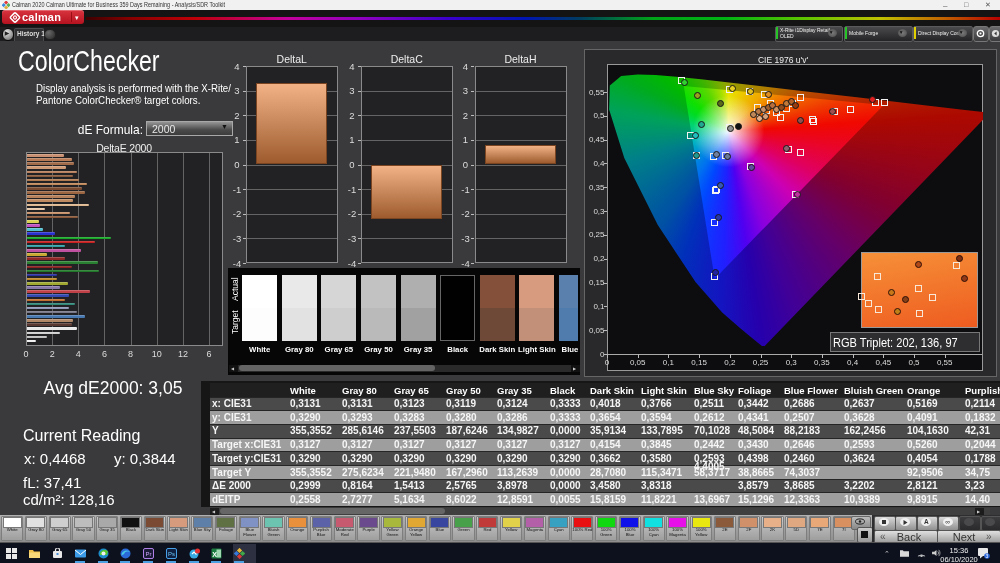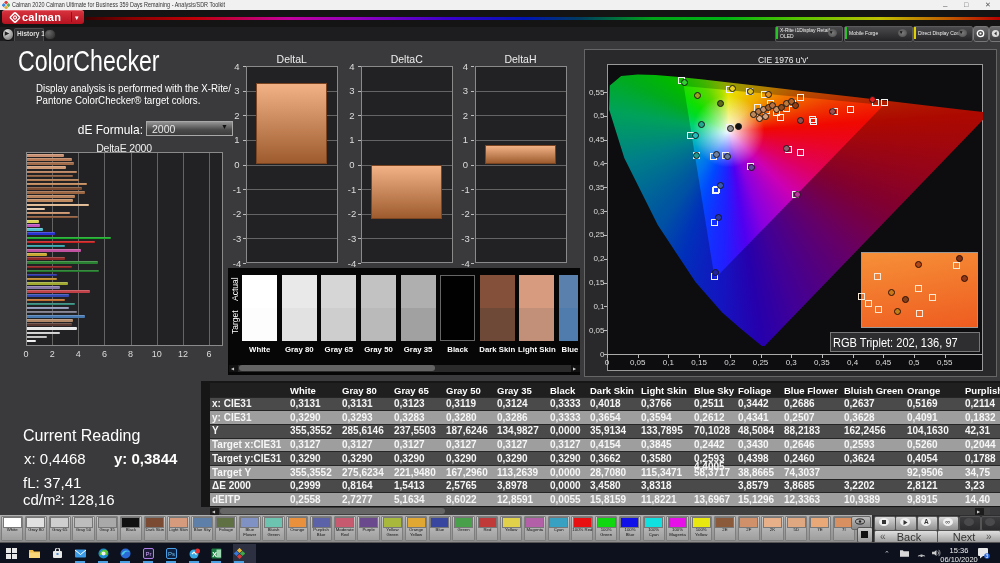--- a/index.html
+++ b/index.html
@@ -127,23 +127,24 @@
 <div class="abs" style="left:27px;top:335.74px;width:19.6px;height:2.5px;background:linear-gradient(#ffffff55,#00000000 40%),#c0c0c0;border-radius:0 1px 1px 0;"></div>
 <div class="abs" style="left:27px;top:339.87px;width:9.2px;height:2.5px;background:linear-gradient(#ffffff55,#00000000 40%),#f0f0f0;border-radius:0 1px 1px 0;"></div>
 <div class="t" style="left:26.0px;top:349px;font-size:9px;color:#ddd;font-weight:normal;transform:translateX(-50%);">0</div>
 <div class="t" style="left:52.16px;top:349px;font-size:9px;color:#ddd;font-weight:normal;transform:translateX(-50%);">2</div>
 <div class="t" style="left:78.32px;top:349px;font-size:9px;color:#ddd;font-weight:normal;transform:translateX(-50%);">4</div>
 <div class="t" style="left:104.48px;top:349px;font-size:9px;color:#ddd;font-weight:normal;transform:translateX(-50%);">6</div>
 <div class="t" style="left:130.64px;top:349px;font-size:9px;color:#ddd;font-weight:normal;transform:translateX(-50%);">8</div>
 <div class="t" style="left:156.8px;top:349px;font-size:9px;color:#ddd;font-weight:normal;transform:translateX(-50%);">10</div>
 <div class="t" style="left:182.96px;top:349px;font-size:9px;color:#ddd;font-weight:normal;transform:translateX(-50%);">12</div>
 <div class="t" style="left:209.12px;top:349px;font-size:9px;color:#ddd;font-weight:normal;transform:translateX(-50%);">6</div>
+<div class="t" style="left:113px;top:378px;font-size:17.5px;color:#fff;font-weight:normal;transform:translateX(-50%);">Avg dE2000: 3,05</div>
 <div class="t" style="left:23px;top:427px;font-size:16px;color:#fff;font-weight:normal;">Current Reading</div>
 <div class="t" style="left:24px;top:450px;font-size:15px;color:#fff;font-weight:normal;">x: 0,4468</div>
-<div class="t" style="left:114px;top:450px;font-size:15px;color:#fff;font-weight:bold;">y: 0,3844</div>
+<div class="t" style="left:114px;top:450px;font-size:15px;color:#fff;font-weight:normal;">y: 0,3844</div>
 <div class="t" style="left:23px;top:474px;font-size:15px;color:#fff;font-weight:normal;">fL: 37,41</div>
 <div class="t" style="left:23px;top:491px;font-size:15px;color:#fff;font-weight:normal;">cd/m²: 128,16</div>
 <div class="t" style="left:291.75px;top:53px;font-size:10.5px;color:#eee;font-weight:normal;transform:translateX(-50%);">DeltaL</div>
 <div class="abs" style="left:246px;top:66px;width:91.5px;height:197px;background:#222224;border:1px solid #8a8a8a;box-sizing:border-box;"></div>
 <div class="t" style="left:237px;top:60.5px;font-size:9.5px;color:#ddd;font-weight:normal;transform:translateX(-50%);">4</div>
 <div class="abs" style="left:242.5px;top:66.0px;width:3px;height:1px;background:#bbb;"></div>
 <div class="abs" style="left:247px;top:90.6px;width:89.5px;height:1px;background:#646464;"></div>
 <div class="t" style="left:237px;top:85.125px;font-size:9.5px;color:#ddd;font-weight:normal;transform:translateX(-50%);">3</div>
 <div class="abs" style="left:242.5px;top:90.6px;width:3px;height:1px;background:#bbb;"></div>
 <div class="abs" style="left:247px;top:115.2px;width:89.5px;height:1px;background:#646464;"></div>

